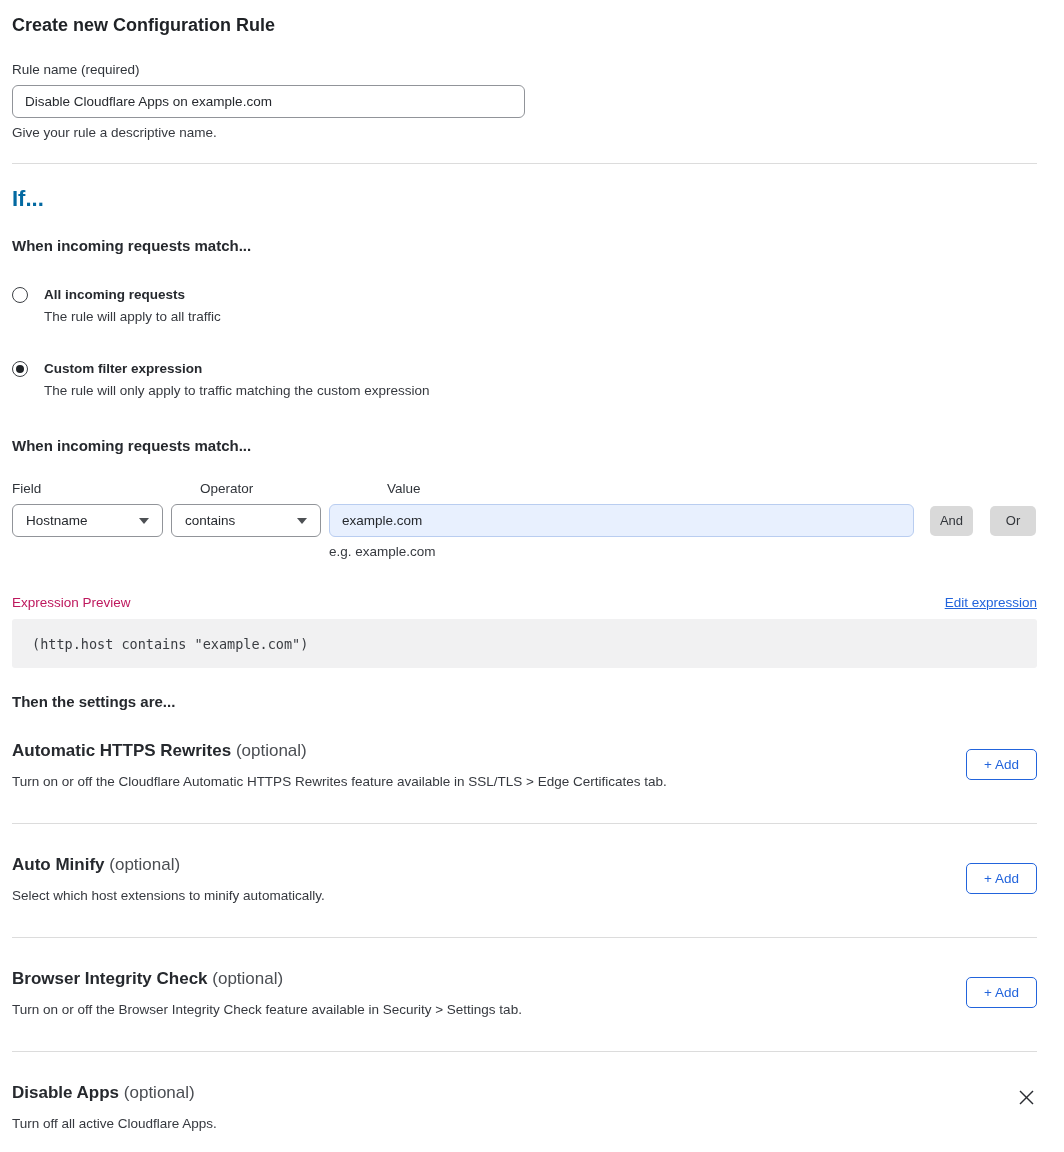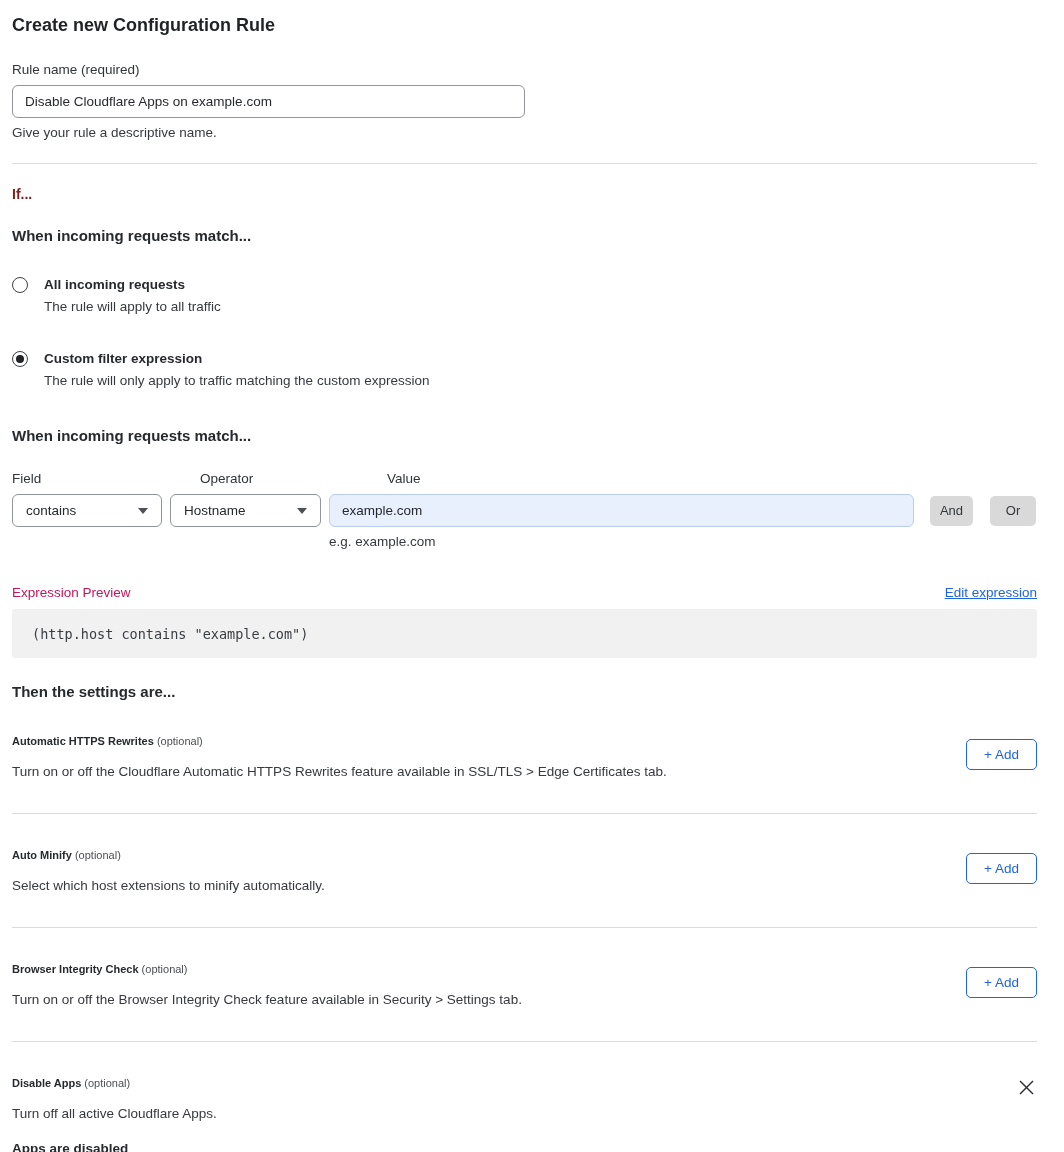--- a/index.html
+++ b/index.html
@@ -44,23 +44,23 @@
     color: #36393f;
     margin-top: 7px;
   }
   .divider {
     border: none;
     border-top: 1px solid #dcdcdc;
     margin: 0;
   }
   .divider-top { margin-top: 23px; }
   .if-heading {
-    font-size: 14px;
-    font-weight: bold;
-    color: #7f1d1d;
+    font-size: 22px;
+    font-weight: bold;
+    color: #0369a1;
     margin-top: 22px;
   }
   .sub-heading {
     font-size: 15px;
     font-weight: bold;
     color: #26292e;
     margin-top: 25px;
   }
   .radio-group { margin-top: 31px; }
   .radio-item {
@@ -197,21 +197,21 @@
   }
   .settings-heading { margin-top: 25px; }
   .setting-row {
     display: flex;
     justify-content: space-between;
     align-items: flex-start;
     padding-top: 31px;
     padding-bottom: 31px;
   }
   .setting-texts { max-width: 820px; }
-  .setting-title-line { font-size: 11px; line-height: 20px; }
+  .setting-title-line { font-size: 17px; line-height: 20px; }
   .setting-title { font-weight: bold; color: #26292e; }
   .setting-optional { font-weight: normal; color: #4b4e53; }
   .setting-desc {
     font-size: 13.5px;
     color: #36393f;
     margin-top: 11px;
     line-height: 20px;
   }
   .setting-status {
     font-size: 13.5px;
@@ -276,26 +276,26 @@
 
   <h3 class="sub-heading builder-heading">When incoming requests match...</h3>
 
   <div class="builder-labels">
     <div class="lbl-field">Field</div>
     <div class="lbl-operator">Operator</div>
     <div class="lbl-value">Value</div>
   </div>
 
   <div class="builder-row">
+    <div class="select-box select-field">
+      <span class="select-text">Hostname</span>
+      <span class="chevron-down"></span>
+    </div>
     <div class="select-box select-operator">
       <span class="select-text">contains</span>
-      <span class="chevron-down"></span>
-    </div>
-    <div class="select-box select-field">
-      <span class="select-text">Hostname</span>
       <span class="chevron-down"></span>
     </div>
     <input class="value-input" type="text" value="example.com" style="">
     <button class="btn-gray btn-and">And</button>
     <button class="btn-gray btn-or">Or</button>
   </div>
   <div class="value-helper">e.g. example.com</div>
 
   <div class="preview-row">
     <div class="preview-label">Expression Preview</div>

